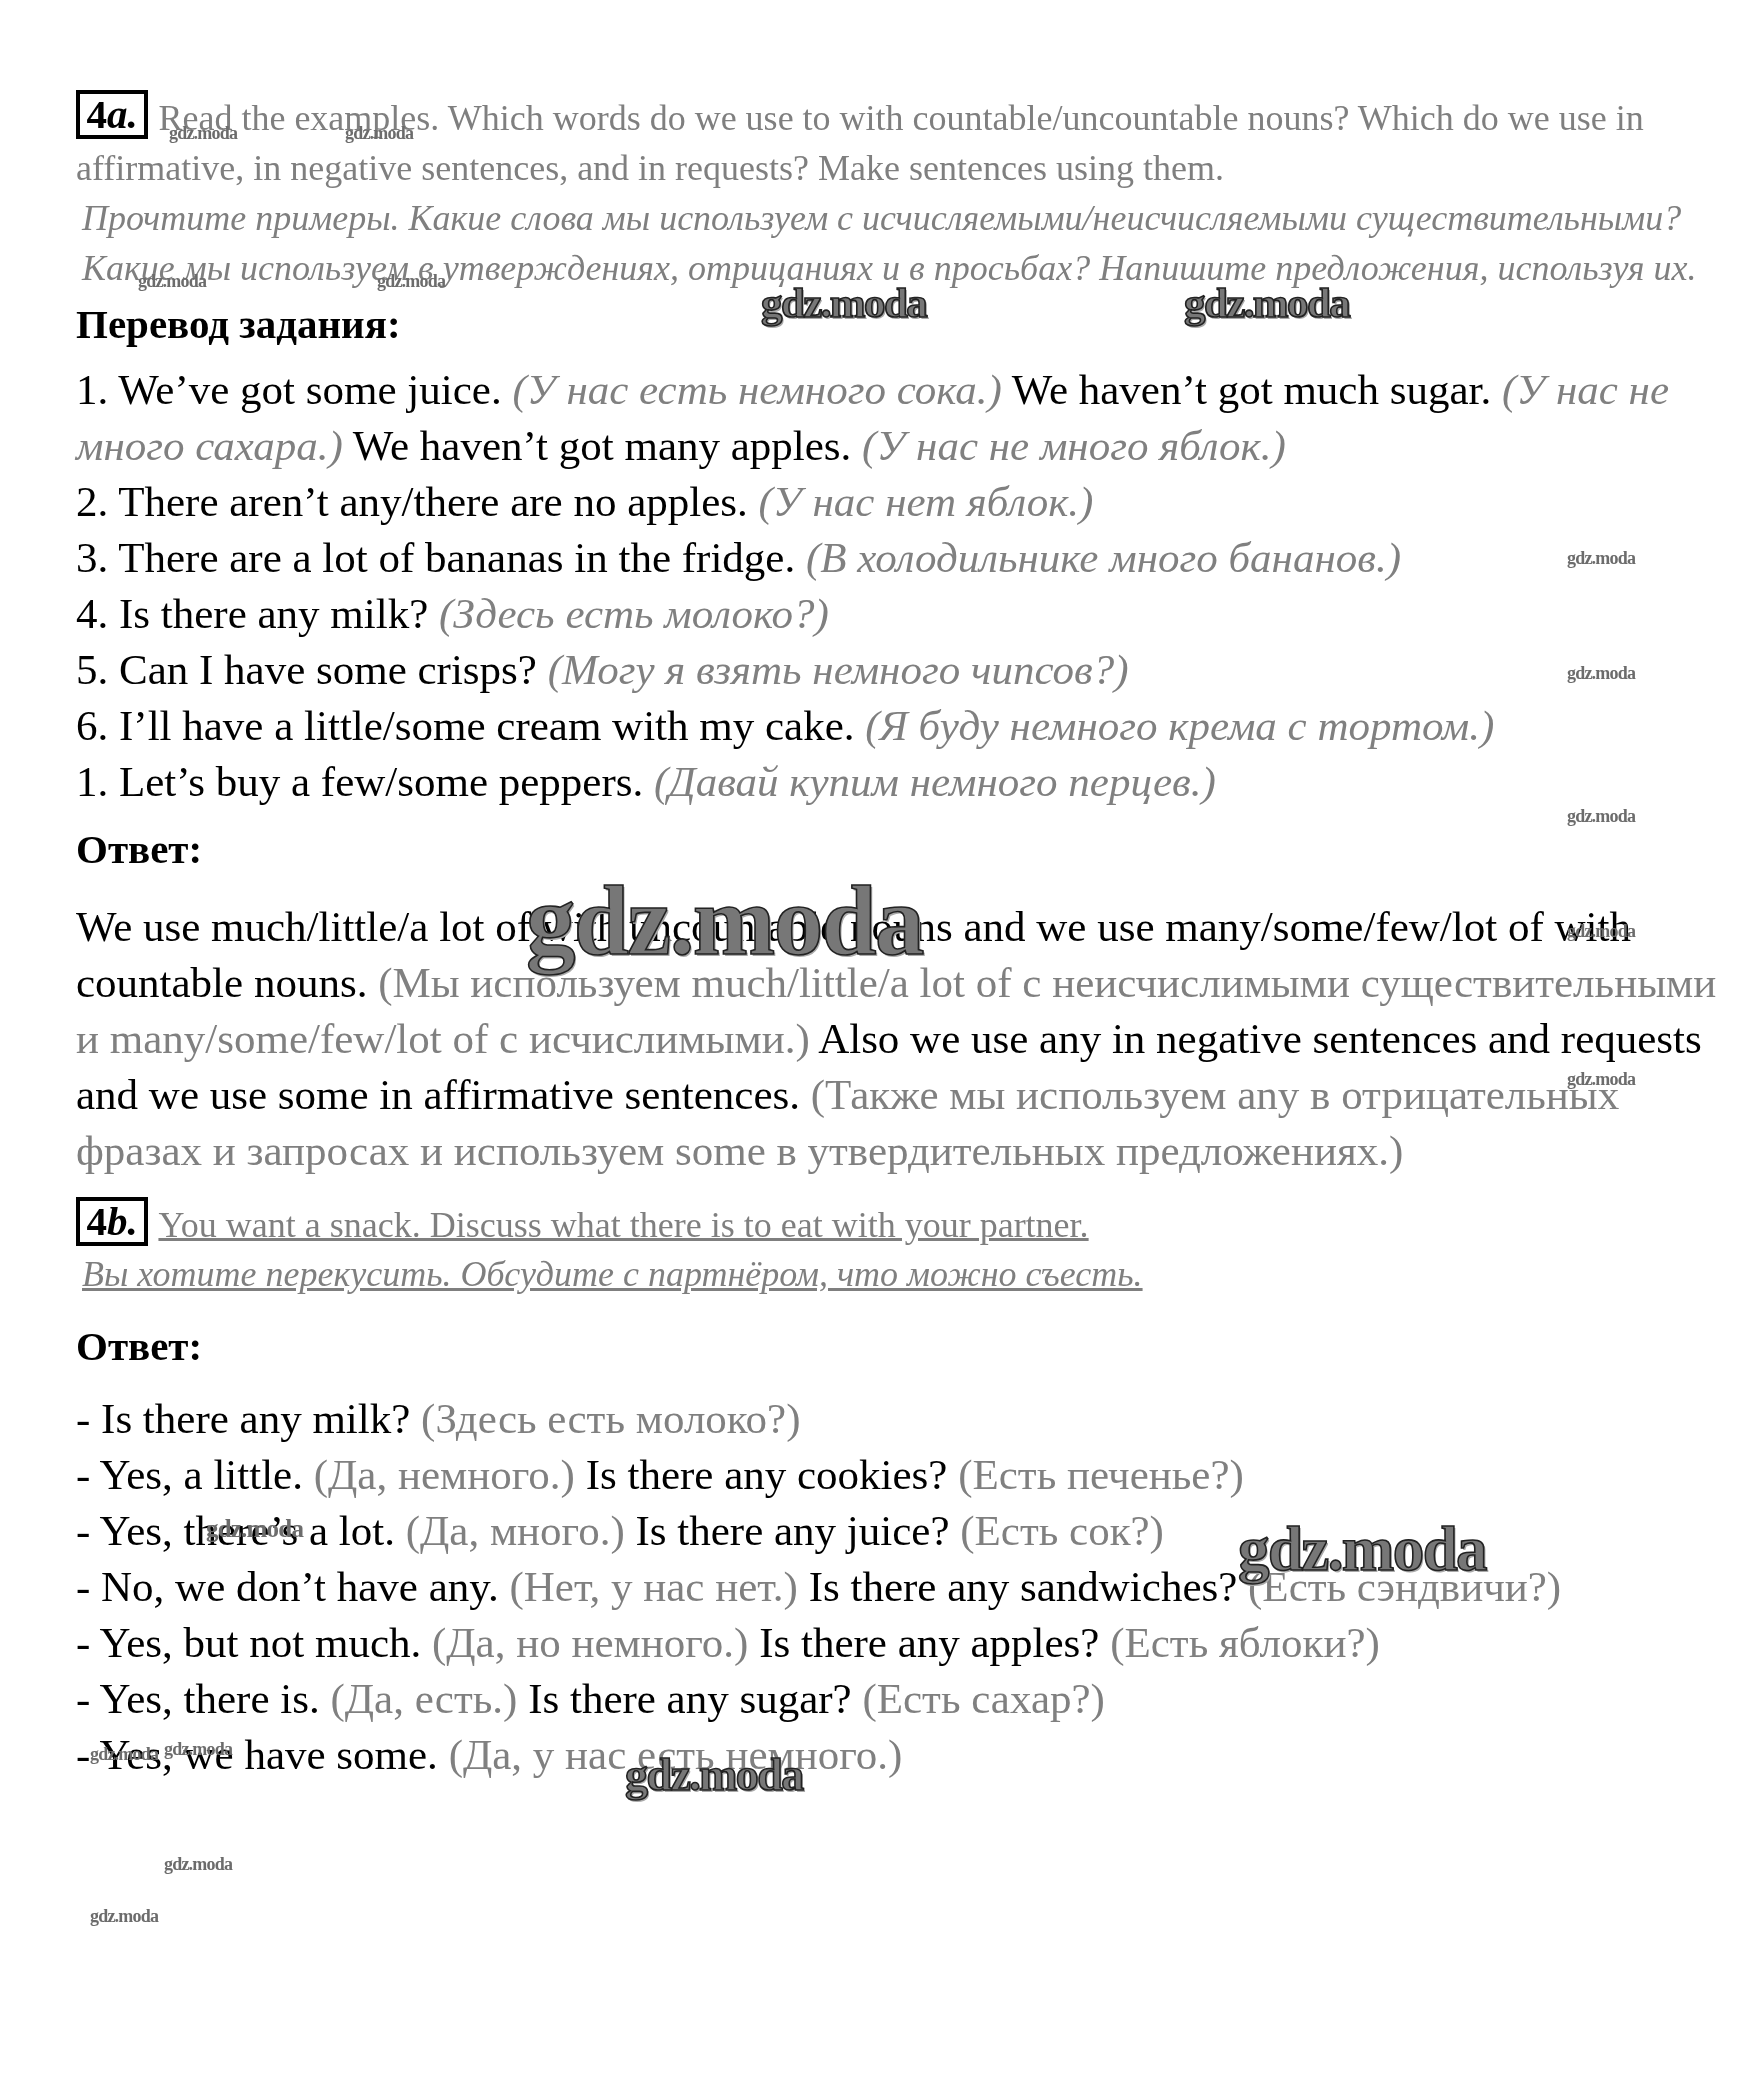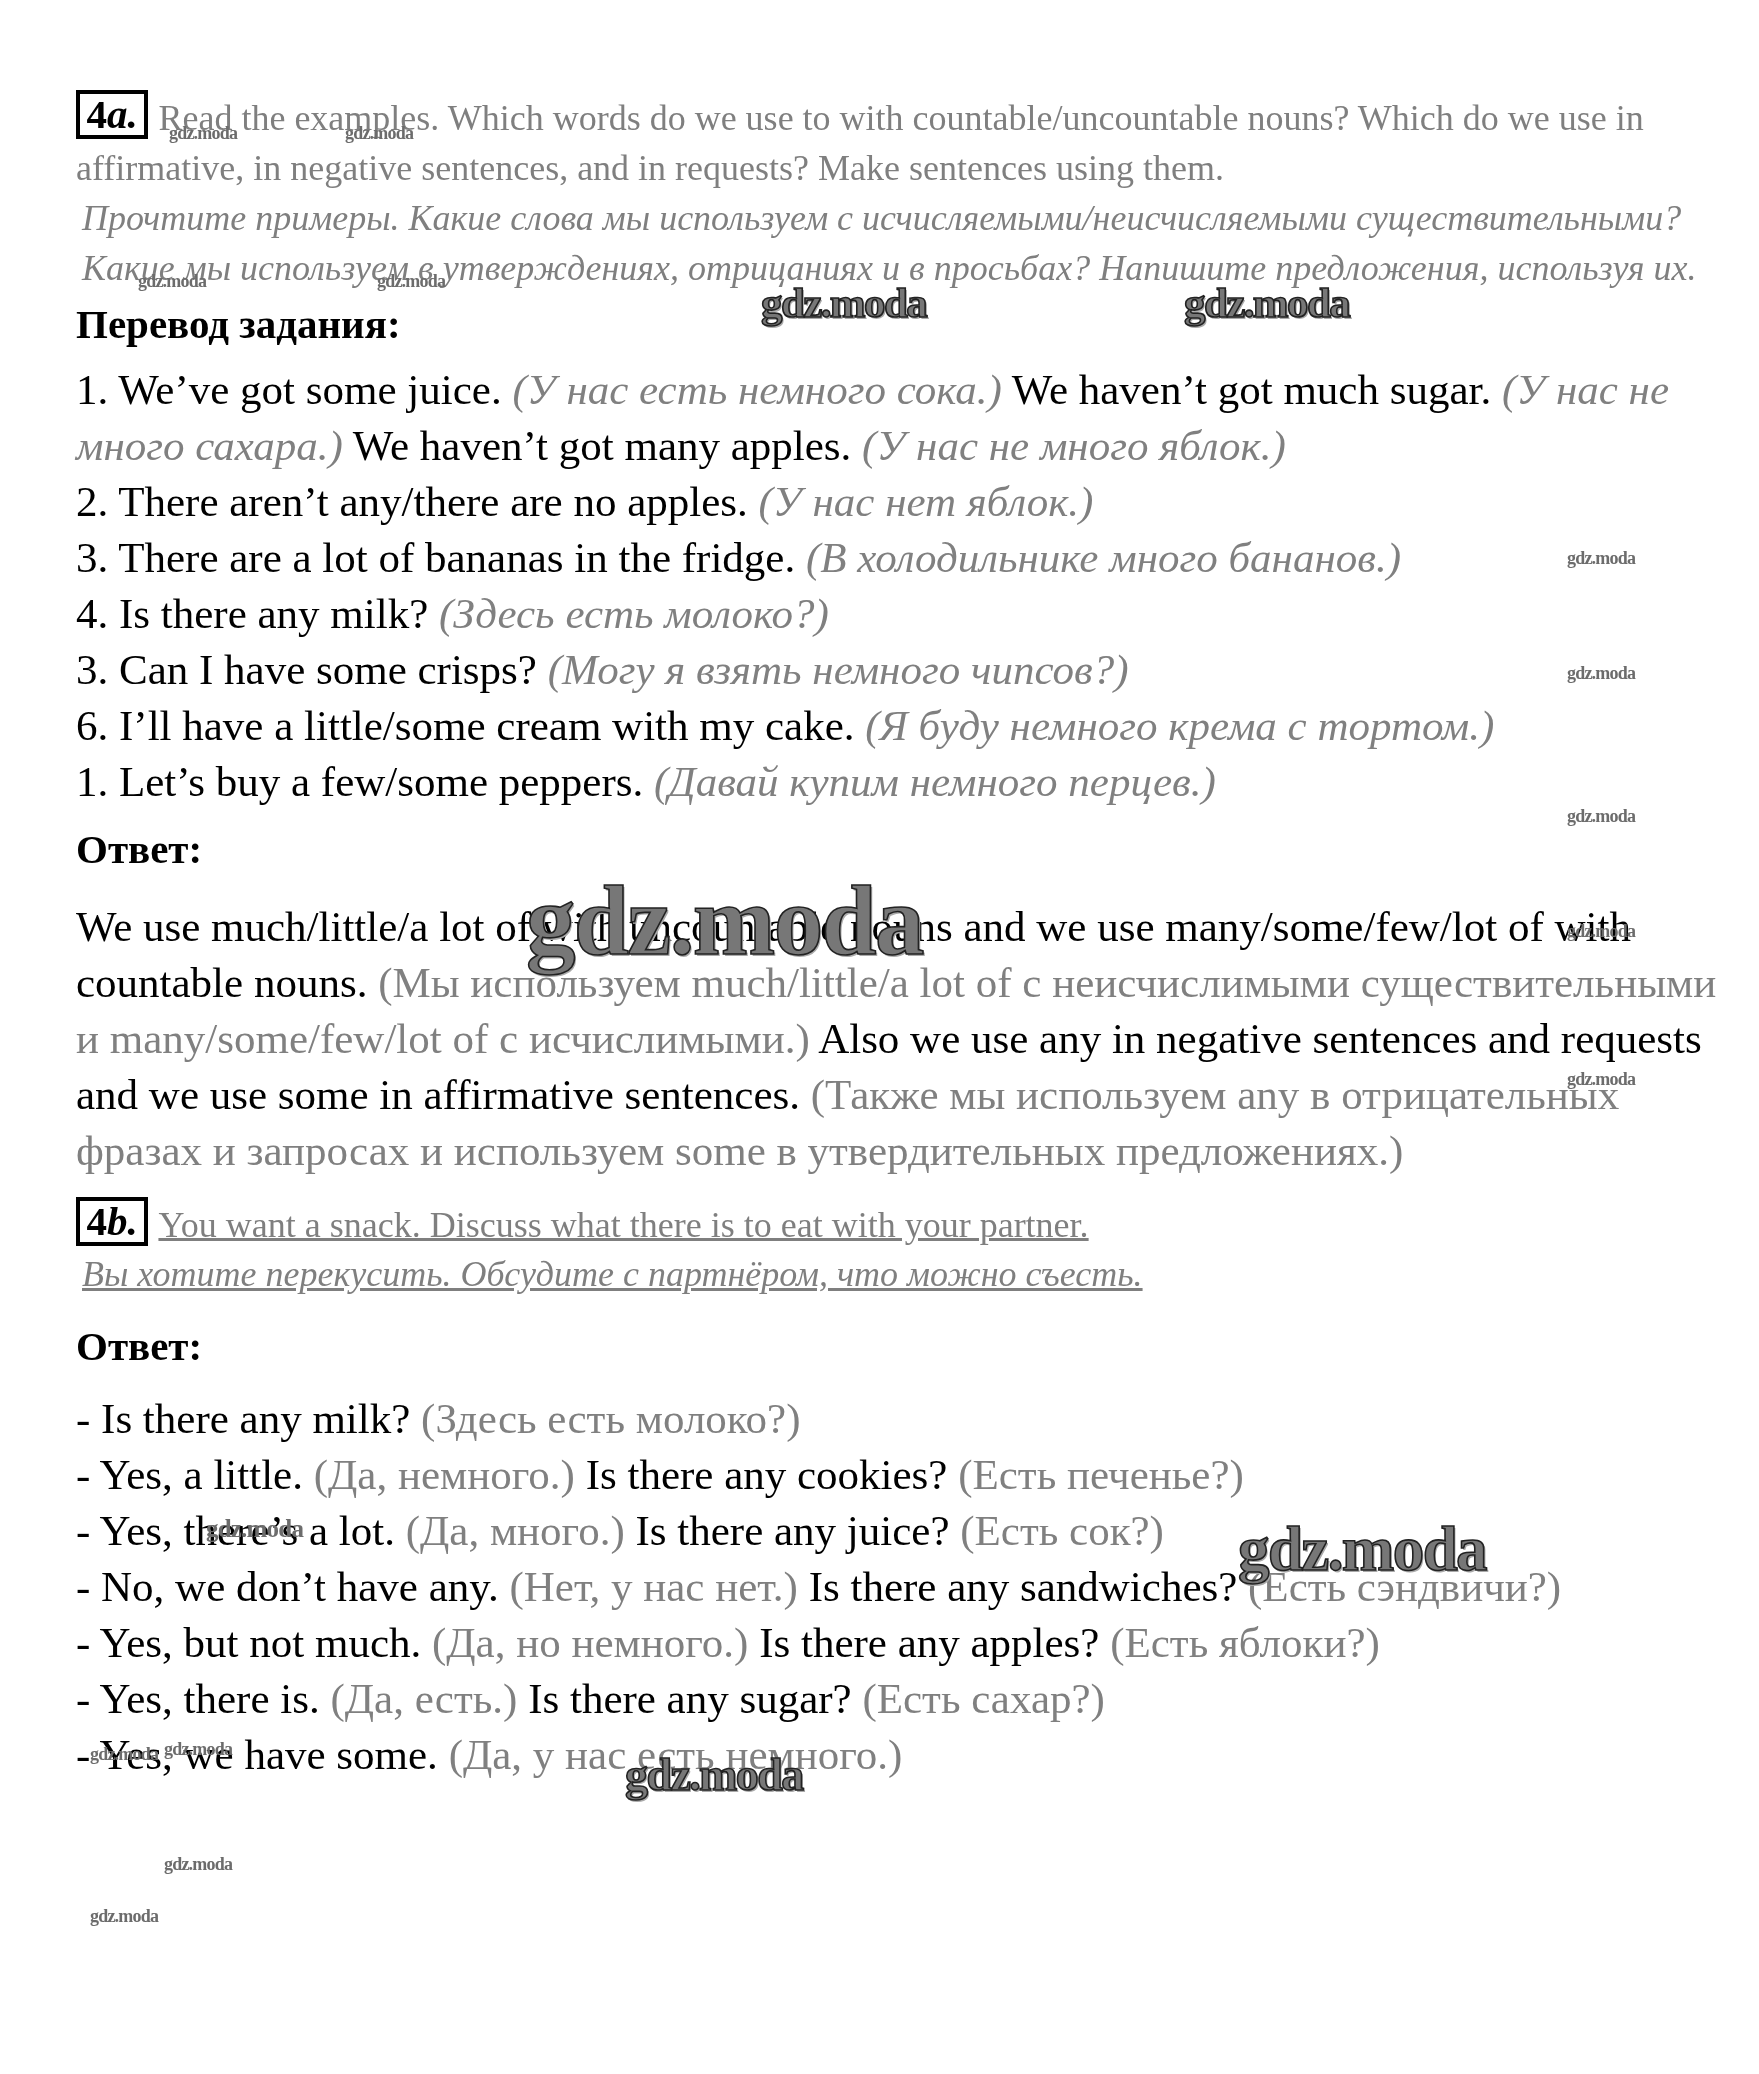--- a/index.html
+++ b/index.html
@@ -50,21 +50,21 @@
     </div>
     <div class="line">
       <span class="en">3. There are a lot of bananas in the fridge.</span>
       <span class="tr it">(В холодильнике много бананов.)</span>
     </div>
     <div class="line">
       <span class="en">4. Is there any milk?</span>
       <span class="tr it">(Здесь есть молоко?)</span>
     </div>
     <div class="line">
-      <span class="en">3. Can I have some crisps?</span>
+      <span class="en">5. Can I have some crisps?</span>
       <span class="tr it">(Могу я взять немного чипсов?)</span>
     </div>
     <div class="line">
       <span class="en">6. I’ll have a little/some cream with my cake.</span>
       <span class="tr it">(Я буду немного крема с тортом.)</span>
     </div>
     <div class="line">
       <span class="en">1. Let’s buy a few/some peppers.</span>
       <span class="tr it">(Давай купим немного перцев.)</span>
     </div>

